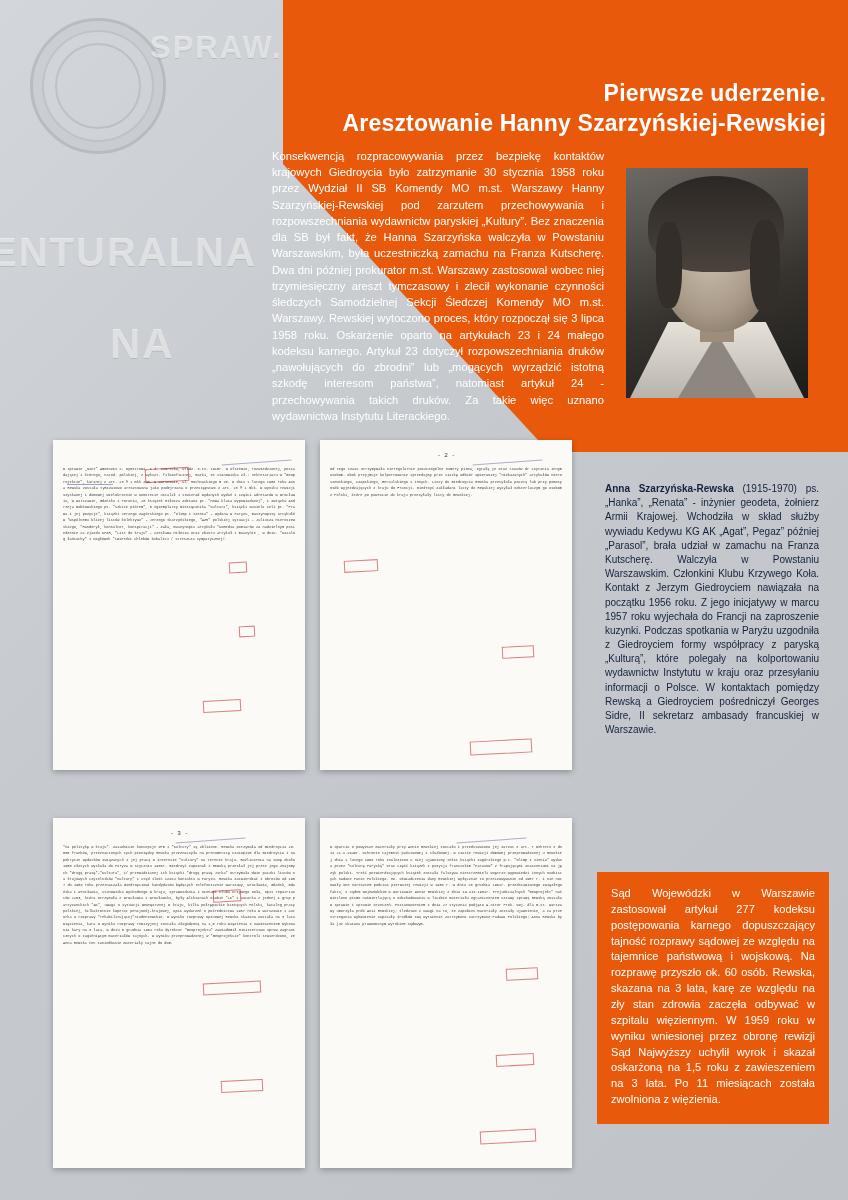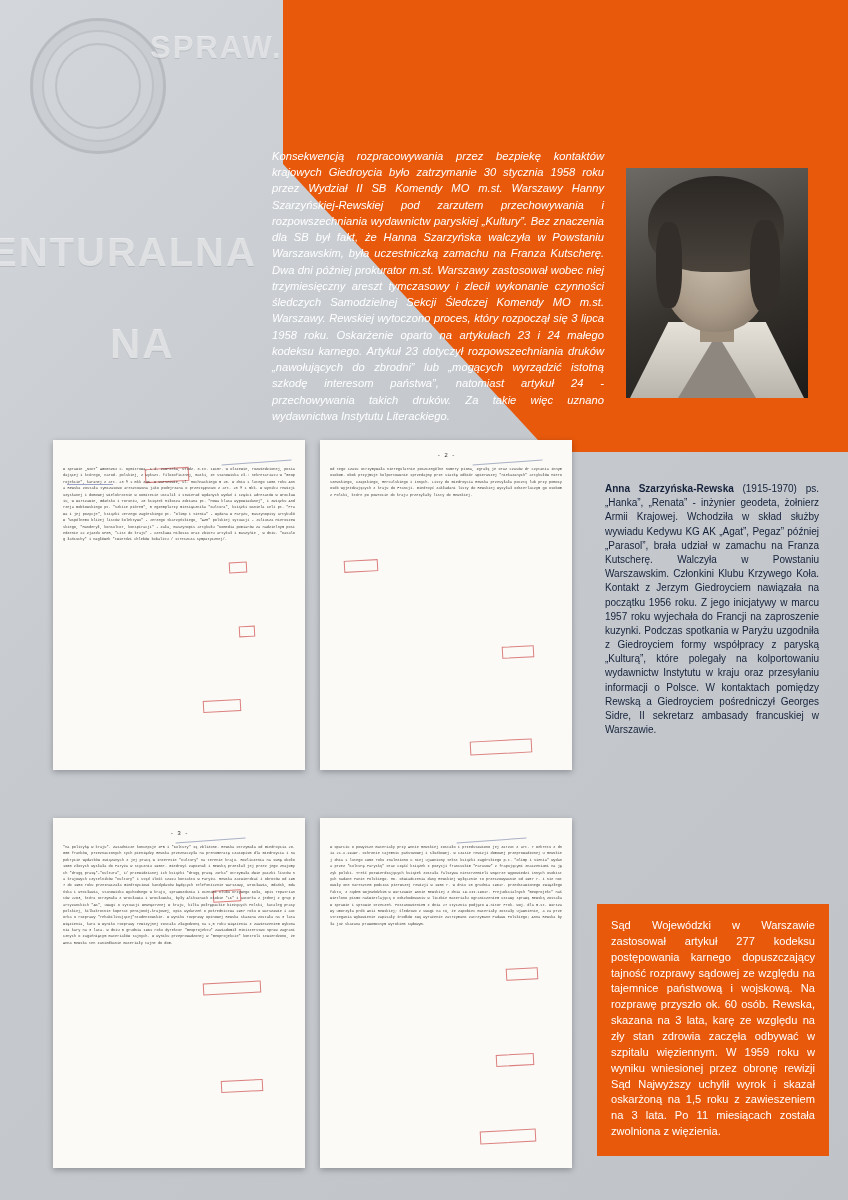--- a/index.html
+++ b/index.html
@@ -52,21 +52,21 @@
   .orange-title{
     position:absolute;right:22px;top:78px;width:600px;
     text-align:right;color:#fff;
     font-size:23px;font-weight:bold;line-height:1.32;
     z-index:5;letter-spacing:.2px;
   }
   .orange-title .l2{display:block;}
   .lead{
     position:absolute;left:272px;top:148px;width:332px;
     color:#fff;font-size:11.2px;line-height:1.45;
-    text-align:justify;z-index:5;font-style:italic;
+    text-align:justify;z-index:5;
   }
 
   
   .photo{
     position:absolute;left:626px;top:168px;width:182px;height:230px;
     z-index:6;
     background:linear-gradient(160deg,#6d6a66,#37342f 55%,#1d1b19);
     overflow:hidden;
   }
   .photo .face{
@@ -145,36 +145,38 @@
     position:absolute;left:605px;top:482px;width:214px;
     font-size:10px;line-height:1.42;color:#14213a;
     text-align:justify;z-index:5;
   }
   .bio b{font-weight:bold;}
   .verdict{
     position:absolute;left:597px;top:872px;width:232px;
     background:#e8590c;color:#fff;
     padding:14px 14px 16px 14px;
     font-size:11.1px;line-height:1.43;text-align:justify;
-    z-index:5;box-sizing:border-box;margin-top:32px;
+    z-index:5;box-sizing:border-box;
   }
 </style>
 </head>
 <body>
 
 <div class="page">
 
   <div class="wm-seal"></div>
   <div class="wm-text wm1">SPRAW. B</div>
   <div class="wm-text wm2">ENTURALNA</div>
   <div class="wm-text wm3">NA</div>
 
   <div class="orange"></div>
 
   <div class="orange-title">
+    <span>Pierwsze uderzenie.</span>
+    <span class="l2">Aresztowanie Hanny Szarzyńskiej-Rewskiej</span>
   </div>
 
   <div class="lead">Konsekwencją rozpracowywania przez bezpiekę kontaktów krajowych Giedroycia było zatrzymanie 30 stycznia 1958 roku przez Wydział II SB Komendy MO m.st. Warszawy Hanny Szarzyńskiej-Rewskiej pod zarzutem przechowywania i rozpowszechniania wydawnictw paryskiej „Kultury”. Bez znaczenia dla SB był fakt, że Hanna Szarzyńska walczyła w Powstaniu Warszawskim, była uczestniczką zamachu na Franza Kutscherę. Dwa dni później prokurator m.st. Warszawy zastosował wobec niej trzymiesięczny areszt tymczasowy i zlecił wykonanie czynności śledczych Samodzielnej Sekcji Śledczej Komendy MO m.st. Warszawy. Rewskiej wytoczono proces, który rozpoczął się 3 lipca 1958 roku. Oskarżenie oparto na artykułach 23 i 24 małego kodeksu karnego. Artykuł 23 dotyczył rozpowszechniania druków „nawołujących do zbrodni” lub „mogących wyrządzić istotną szkodę interesom państwa”, natomiast artykuł 24 - przechowywania takich druków. Za takie więc uznano wydawnictwa Instytutu Literackiego.</div>
 
   <div class="photo">
     <div class="body"></div>
     <div class="collarL"></div>
     <div class="collarR"></div>
     <div class="neck"></div>
     <div class="face"></div>

